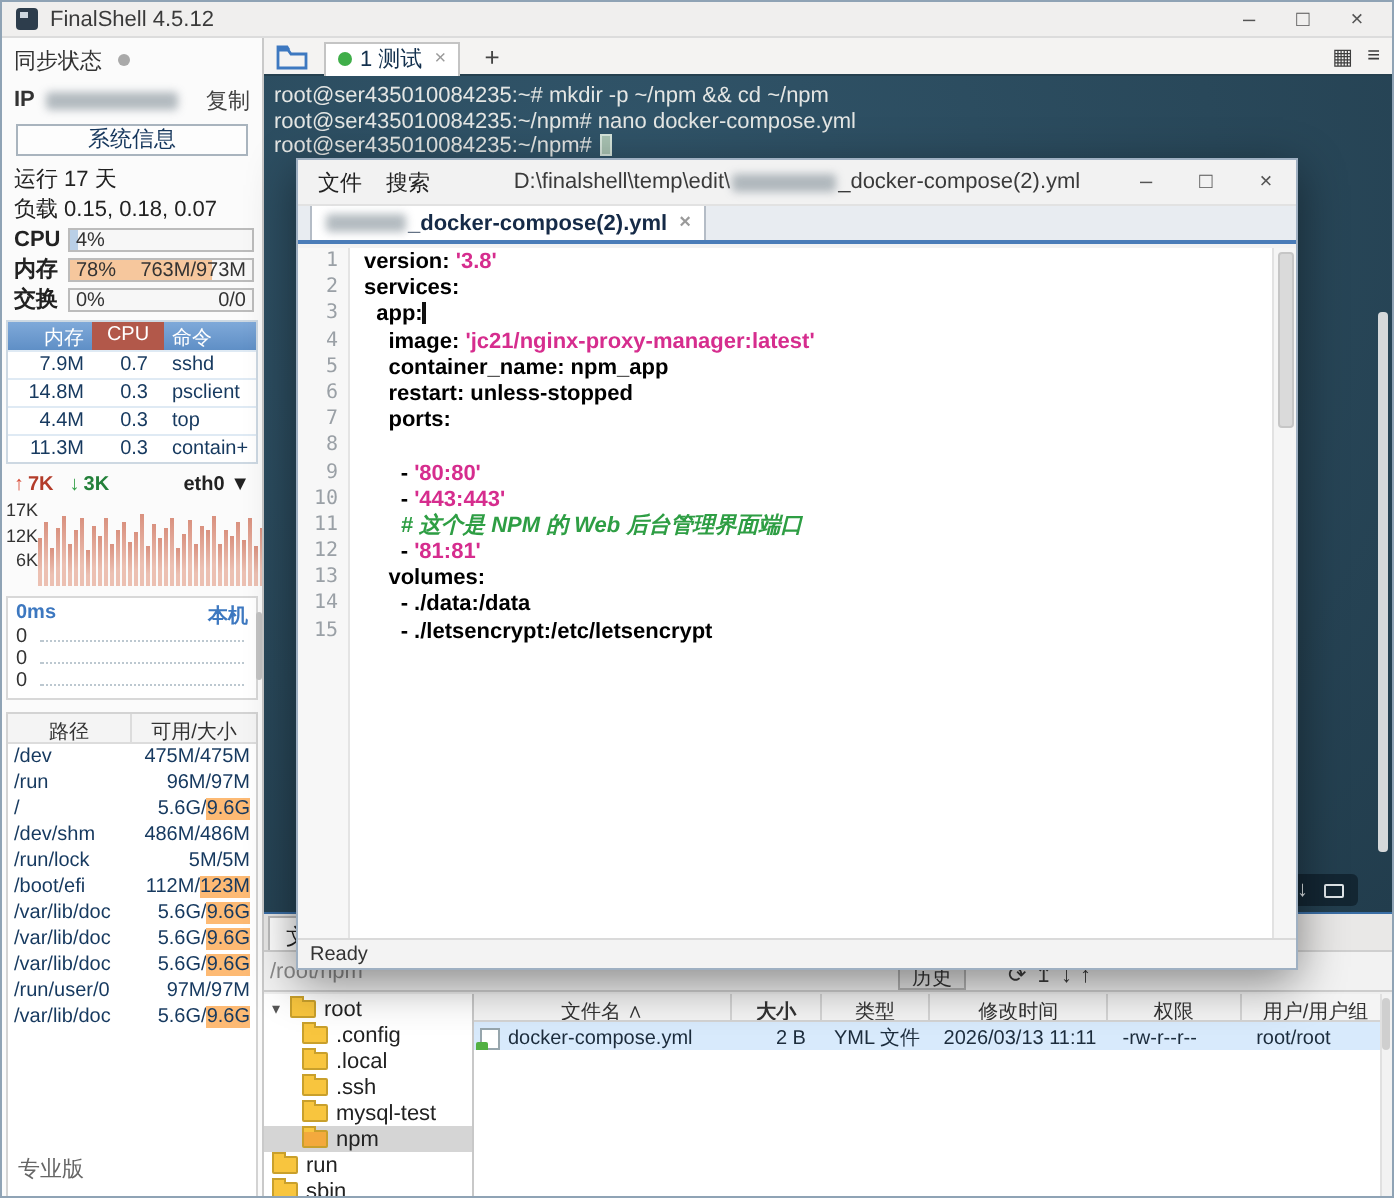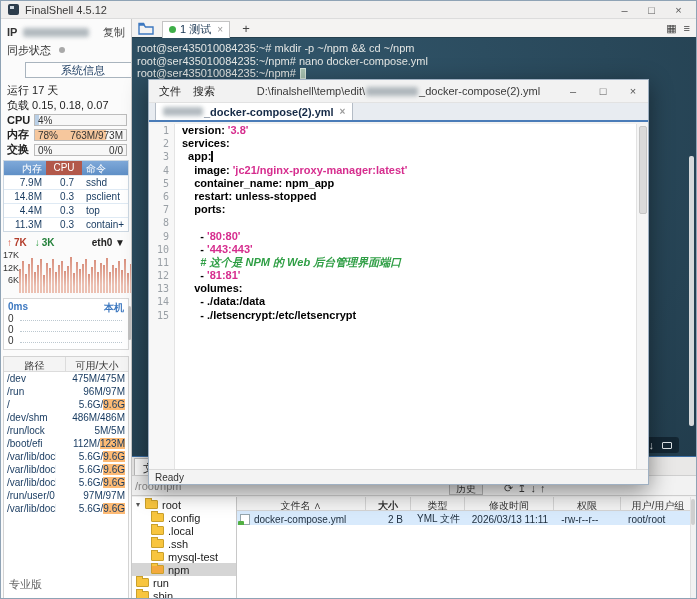--- a/index.html
+++ b/index.html
@@ -12,21 +12,21 @@
   .title-text{font-size:11px;color:#3a3a3a}
   .win-ctl{position:absolute;top:0;height:18px;display:flex;align-items:center}
   .wc{width:27px;text-align:center;font-size:11px;color:#555;cursor:default;line-height:18px}
   
   .sidebar{position:absolute;top:18px;left:0;width:131px;bottom:0;background:#fbfbfb;border-right:1px solid #c9c9c9;font-size:11px;color:#333;overflow:hidden}
   .sb-row{display:flex;align-items:center;padding:0 6px;height:14px;margin-top:4px}
   .dot{width:6px;height:6px;border-radius:50%;background:#a9a9a9;margin-left:8px}
   .blur-chunk{background:#9aa4ab;border-radius:2px;filter:blur(2px);opacity:.75}
   .ip-blur{width:66px;height:9px;margin-left:6px}
   .copy-link{margin-left:auto;color:#444;font-size:11px}
-  .sys-btn{display:block;margin:5px 24px 0;height:16px;width:116px;background:#fdfdfd;border:1px solid #a9b4be;font-size:11px;color:#15365c;text-align:center;line-height:14px}
+  .sys-btn{display:block;margin:5px 7px 0;height:16px;width:116px;background:#fdfdfd;border:1px solid #a9b4be;font-size:11px;color:#15365c;text-align:center;line-height:14px}
   .info-line{padding:0 6px;height:12px;line-height:12px;margin-top:3px;color:#222}
   .meter-row{display:flex;align-items:center;padding:0 4px 0 6px;margin-top:2px;height:13px}
   .meter-label{width:27px;font-weight:bold;color:#222;font-size:11px}
   .meter{flex:1;height:12px;border:1px solid #bcbcbc;background:#f7f7f7;position:relative;overflow:hidden}
   .meter-fill{position:absolute;left:0;top:0;bottom:0}
   .fill-cpu{background:#b9cfe6}
   .fill-mem{background:#f6c79d}
   .meter-txt{position:absolute;left:3px;top:0;font-size:10px;line-height:11px;color:#333}
   .meter-txt2{position:absolute;right:3px;top:0;font-size:10px;line-height:11px;color:#333}
   
@@ -143,28 +143,28 @@
     <div class="app-ico"></div>
     <div class="title-text">FinalShell 4.5.12</div>
     <div class="win-ctl" style="right:4px">
       <div class="wc">–</div>
       <div class="wc">□</div>
       <div class="wc">×</div>
     </div>
   </div>
 
   <div class="sidebar">
+    <div class="sb-row">
+      <span>同步状态</span>
+      <span class="dot"></span>
+    </div>
     <div class="sb-row" style="margin-top:6px">
       <b>IP</b>
       <span class="blur-chunk ip-blur"></span>
       <span class="copy-link">复制</span>
-    </div>
-    <div class="sb-row">
-      <span>同步状态</span>
-      <span class="dot"></span>
     </div>
     <div class="sys-btn">系统信息</div>
     <div class="info-line" style="margin-top:6px">运行 17 天</div>
     <div class="info-line">负载 0.15, 0.18, 0.07</div>
 
     <div class="meter-row">
       <span class="meter-label">CPU</span>
       <span class="meter">
         <span class="meter-fill fill-cpu" id="cpu-fill" style="width: 4%;"></span>
         <span class="meter-txt">4%</span>

